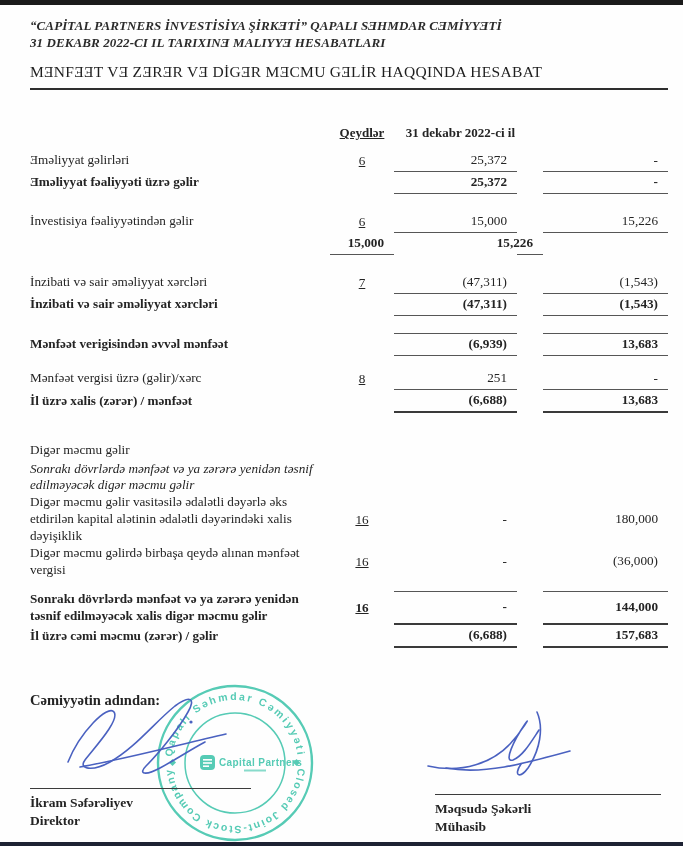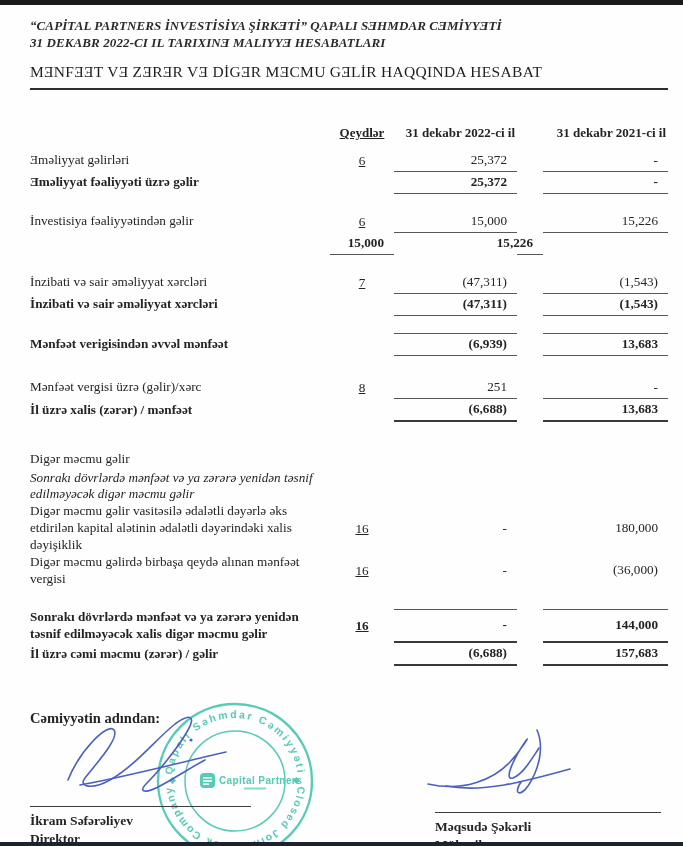--- a/index.html
+++ b/index.html
@@ -28,21 +28,21 @@
   .c-v {
     align-self:stretch; display:flex; align-items:center; justify-content:flex-end;
     font-size:13.2px; padding:1px 10px 2px 0; min-height:18px;
   }
   .thead { margin-bottom:6px; }
   .thead .c-note, .thead .c-v { font-weight:bold; font-size:13px; }
   .thead .c-v { padding-right:2px; }
   .row.bold { font-weight:bold; min-height:19px; }
   .row.italic .c-label { font-style:italic; }
   .gap-sm { margin-top:17px; }
-  .gap-md { margin-top:21px; }
+  .gap-md { margin-top:12px; }
   .gap-lg { margin-top:27px; }
   .r-u   { border-bottom:1.4px solid #565656; }
   .r-ou  { border-top:1.4px solid #565656; border-bottom:1.4px solid #565656; }
   .r-ut  { border-bottom:2.6px solid #3a3a3a; }
   .r-out { border-top:1.4px solid #565656; border-bottom:2.6px solid #3a3a3a; }
 
   .footer { position:relative; height:200px; margin-top:24px; }
   .onbehalf { position:absolute; left:30px; top:20px; font-weight:bold; font-size:14.5px; }
   .stamp   { position:absolute; left:150px; top:6px; opacity:0.88; }
   .stamp text { font-family:"Liberation Sans","DejaVu Sans",sans-serif; }
@@ -69,21 +69,20 @@
     <div class="doc-title">31 DEKABR 2022-CI IL TARIXINƎ MALIYYƎ HESABATLARI</div>
     <h1 class="section-title">MƎNFƎƎT VƎ ZƎRƎR VƎ DİGƎR MƎCMU GƎLİR HAQQINDA HESABAT</h1>
   </header>
 
   <section class="statement">
     <div class="row thead">
       <div class="c-label"></div>
       <div class="c-note">Qeydlər</div>
       <div class="c-v">31 dekabr 2022-ci il</div>
       <div class="c-gap"></div>
-      <div class="c-v">31 dekabr 2021-ci il</div>
     </div>
     <div id="rows">
         <div class="row">
       <div class="c-label">Ǝməliyyat gəlirləri</div>
       <div class="c-note">6</div>
       <div class="c-v r-u">25,372</div>
       <div class="c-gap"></div>
       <div class="c-v r-u">-</div>
     </div>
         <div class="row bold">

